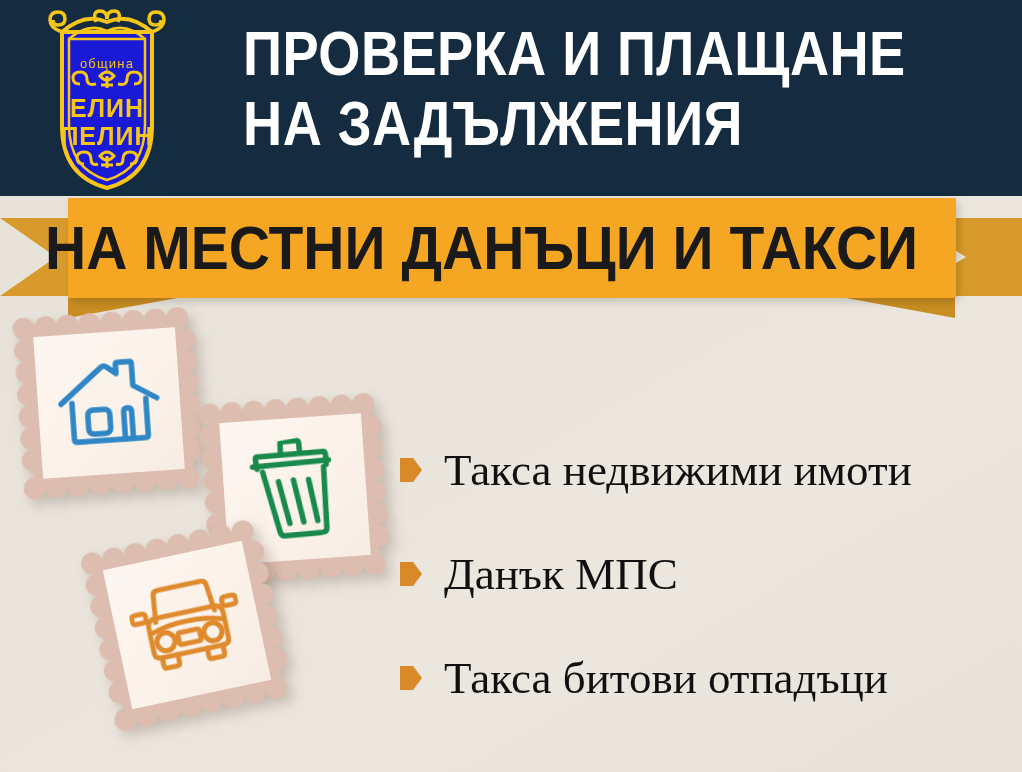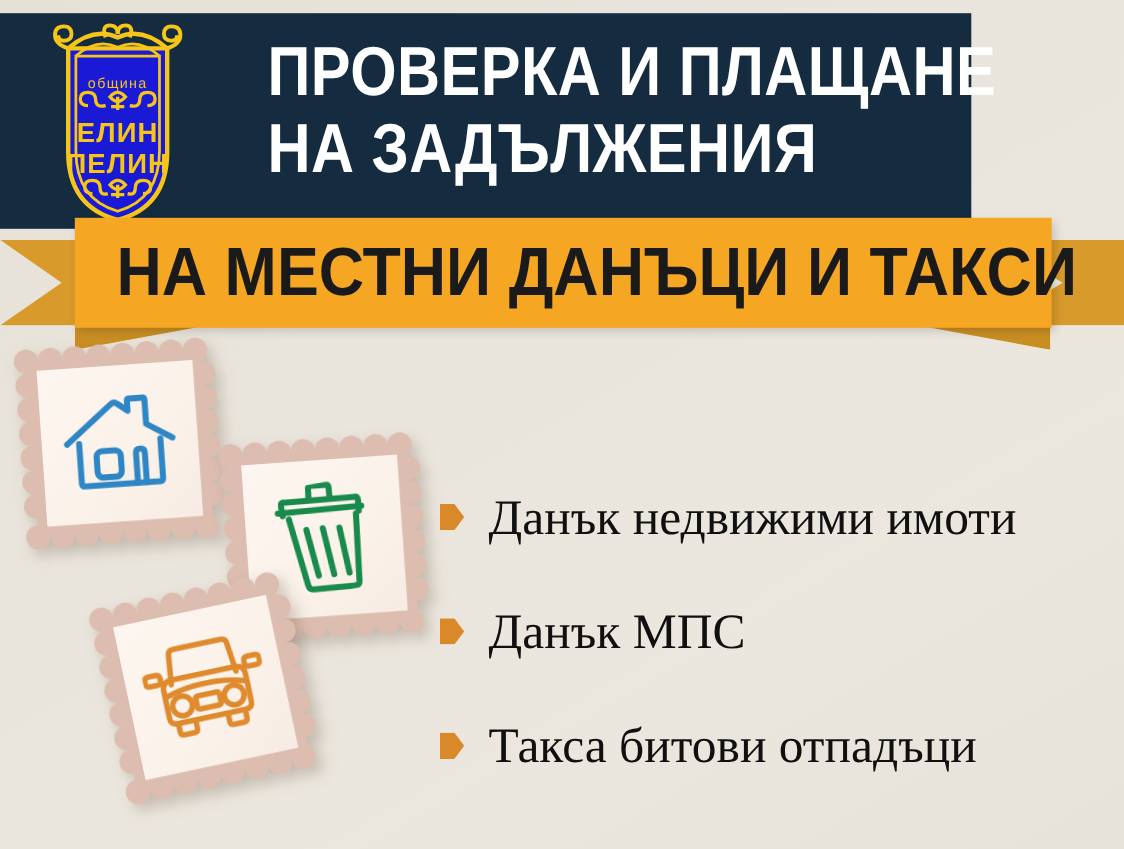--- a/index.html
+++ b/index.html
@@ -17,22 +17,22 @@
     position: relative;
     width: 1022px;
     height: 772px;
     background: linear-gradient(150deg, #e6e1d7 0%, #eae5dc 35%, #ece7de 70%, #e8e3da 100%);
     overflow: hidden;
   }
 
   
   .header {
     position: absolute;
-    left: 0; top: 12px;
-    width: 883px;
+    left: 0; top: 0;
+    width: 1022px;
     height: 196px;
     background: #152b40;
     display: flex;
     align-items: flex-start;
   }
 
   .logo-wrap {
     position: absolute;
     left: 40px;
     top: 6px;
@@ -102,21 +102,21 @@
   .ribbon-main {
     position: absolute;
     left: 68px;
     top: 2px;
     width: 888px;
     height: 100px;
     background: #f5a623;
     box-shadow: 3px 4px 8px rgba(0,0,0,0.16);
     display: flex;
     align-items: center;
-    justify-content: flex-start;
+    justify-content: flex-end;
   }
   .ribbon-text {
     color: #1a1a1a;
     font-family: "Liberation Sans Narrow", "Liberation Sans", sans-serif;
     font-weight: bold;
     font-size: 62px;
     line-height: 62px;
     letter-spacing: 0px;
     transform: scaleX(0.92);
     white-space: nowrap;
@@ -386,21 +386,21 @@
           <rect x="2" y="25" width="14" height="9" rx="3"></rect>
           <rect x="94" y="25" width="14" height="9" rx="3"></rect>
         </g>
       </svg>
     </div>
   </div>
 
   <div class="tax-list">
     <div class="tax-item">
       <span class="bullet"></span>
-      <span class="tax-label">Данък недвижими имоти</span>
+      <span class="tax-label">Такса недвижими имоти</span>
     </div>
     <div class="tax-item">
       <span class="bullet"></span>
       <span class="tax-label">Данък МПС</span>
     </div>
     <div class="tax-item">
       <span class="bullet"></span>
       <span class="tax-label">Такса битови отпадъци</span>
     </div>
   </div>

